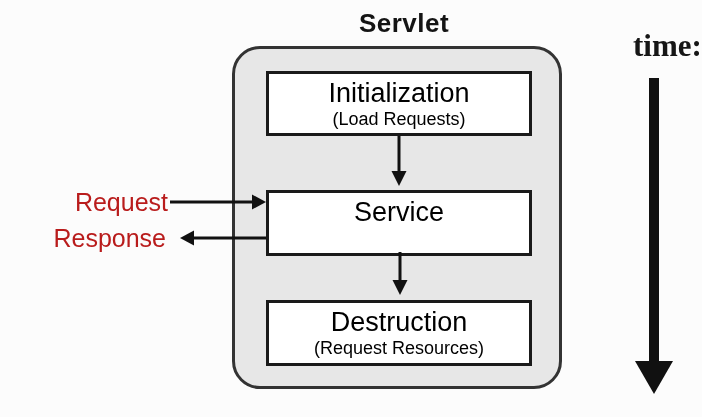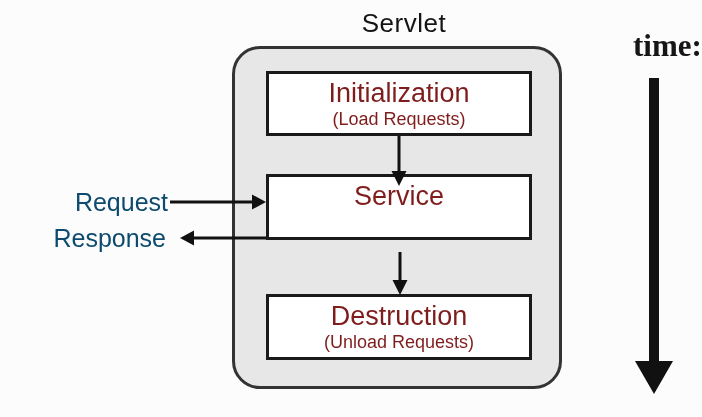--- a/index.html
+++ b/index.html
@@ -14,21 +14,21 @@
     background: #fcfcfc;
     overflow: hidden;
   }
   .diagram-title {
     position: absolute;
     left: 254px;
     top: 8px;
     width: 300px;
     text-align: center;
     font-size: 26px;
-    font-weight: normal;
+    font-weight: bold;
     color: #141414;
     letter-spacing: 0.5px;
   }
   .lifecycle-container {
     position: absolute;
     left: 232px;
     top: 46px;
     width: 330px;
     height: 343px;
     box-sizing: border-box;
@@ -37,38 +37,38 @@
     border-radius: 28px;
   }
   .stage-box {
     position: absolute;
     left: 266px;
     width: 266px;
     box-sizing: border-box;
     background: #ffffff;
     border: 3px solid #1a1a1a;
     text-align: center;
-    color: #7f1d1d;
+    color: #000000;
   }
   .stage-box .stage-name {
     font-size: 27px;
     line-height: 32px;
     margin-top: 3px;
   }
   .stage-box .stage-subtitle {
     font-size: 18px;
     line-height: 21px;
   }
   .stage-init { top: 71px; height: 65px; }
-  .stage-service { top: 174px; height: 66px; }
-  .stage-destruction { top: 294px; height: 66px; }
+  .stage-service { top: 190px; height: 66px; }
+  .stage-destruction { top: 300px; height: 66px; }
   .side-label {
     position: absolute;
     font-size: 25px;
-    color: #0c4a6e;
+    color: #b91c1c;
     text-align: right;
   }
   .label-request { left: 25px; top: 188px; width: 143px; }
   .label-response { left: 8px; top: 224px; width: 158px; }
   .time-label {
     position: absolute;
     left: 633px;
     top: 28px;
     font-family: Liberation Serif, serif;
     font-weight: bold;
@@ -98,21 +98,21 @@
     <div class="stage-name">Initialization</div>
     <div class="stage-subtitle">(Load Requests)</div>
   </div>
 
   <div class="stage-box stage-service">
     <div class="stage-name">Service</div>
   </div>
 
   <div class="stage-box stage-destruction">
     <div class="stage-name">Destruction</div>
-    <div class="stage-subtitle">(Unload Requests)</div>
+    <div class="stage-subtitle">(Request Resources)</div>
   </div>
 
   <div class="side-label label-request">Request</div>
 
   <div class="side-label label-response">Response</div>
 
   <div class="time-label">time:</div>
 
   <svg class="arrow-layer" width="702" height="417" viewBox="0 0 702 417" xmlns="http://www.w3.org/2000/svg">
 

